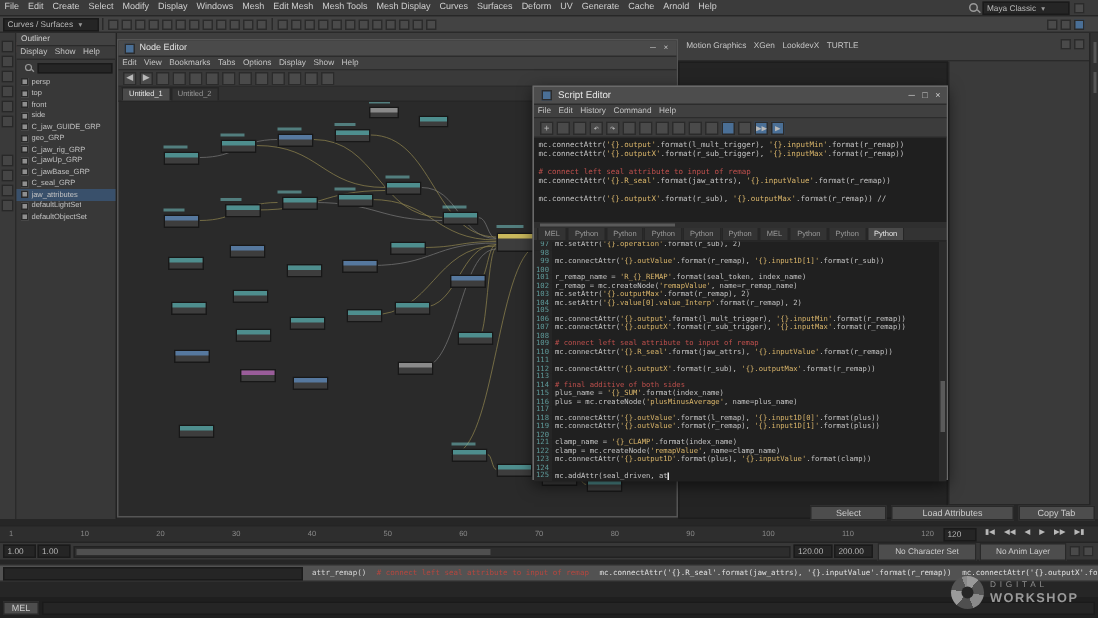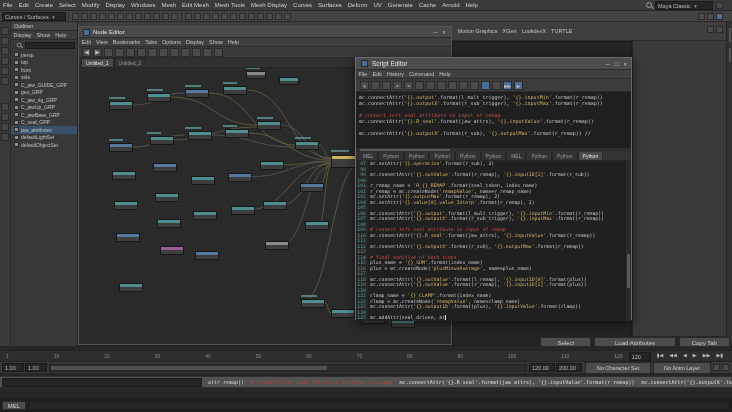--- a/index.html
+++ b/index.html
@@ -599,14 +599,21 @@
           <div class="cl"><span class="ln">123</span><span class="ct">mc.connectAttr(<span class="st">'{}.output1D'</span>.format(plus), <span class="st">'{}.inputValue'</span>.format(clamp))</span></div>
           <div class="cl"><span class="ln">124</span><span class="ct">&nbsp;</span></div>
           <div class="cl"><span class="ln">125</span><span class="ct">mc.addAttr(seal_driven, at<span class="caret"></span></span></div>
         </div>
       <div style="position:absolute;right:0;top:0;width:5px;height:100%;background:#2b2b2b;">
         <div style="position:absolute;top:58%;left:1px;width:3px;height:34px;background:#5a5a5a;"></div>
       </div>
     </div>
   </div>
 
+  <div class="abs row" style="left:634px;top:384px;gap:4px;">
+    <div class="wm-logo"></div>
+    <div>
+      <div style="font-size:5.5px;letter-spacing:2.5px;color:#8f8f8f;">DIGITAL</div>
+      <div style="font-size:8.5px;font-weight:bold;letter-spacing:1px;color:#9a9a9a;">WORKSHOP</div>
+    </div>
+  </div>
 
 </div>
 
 </body></html>

